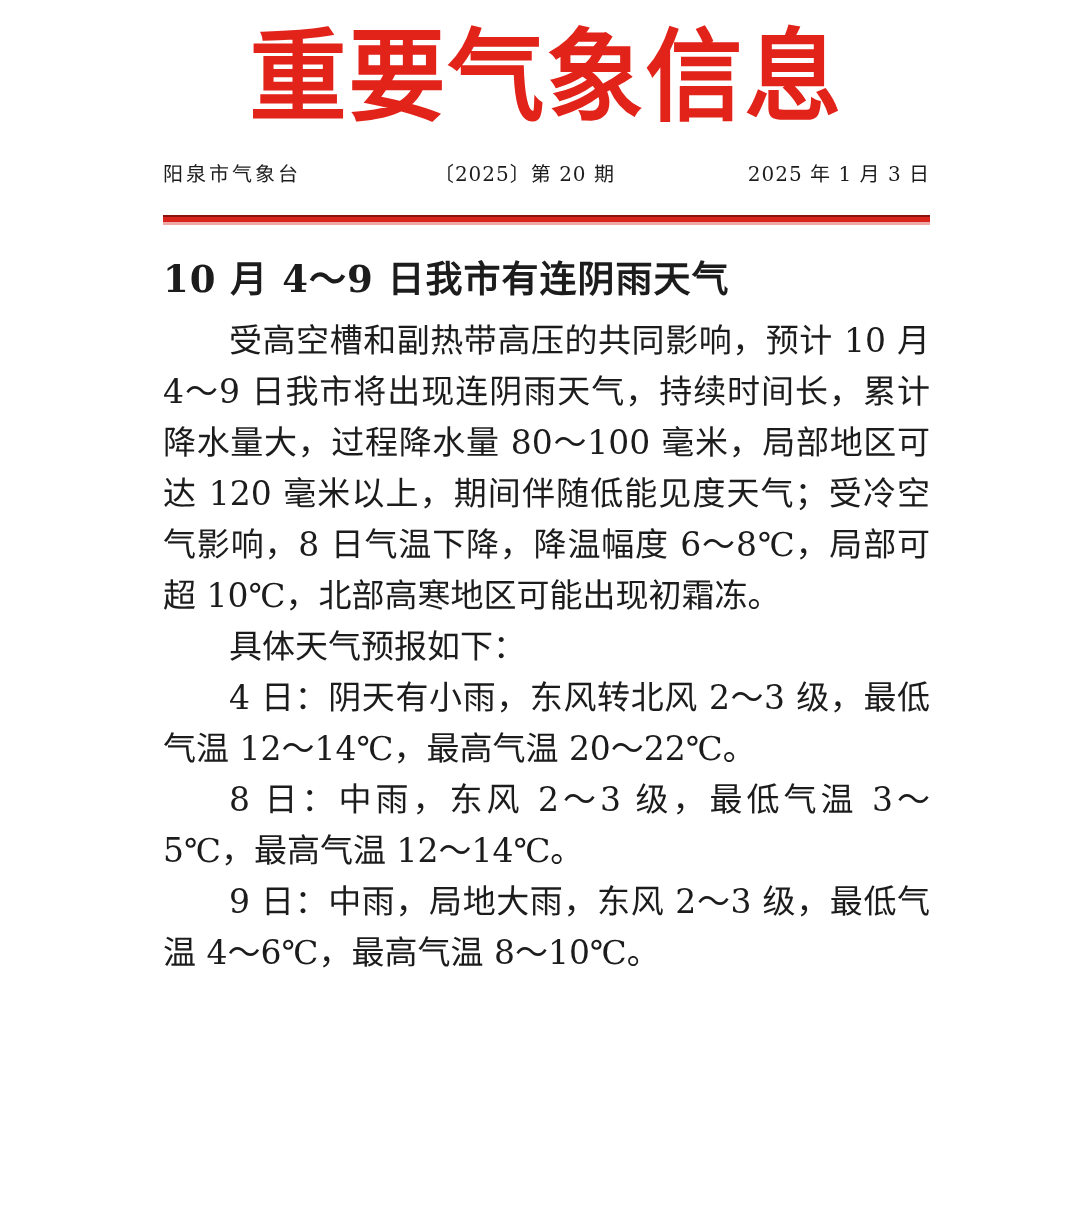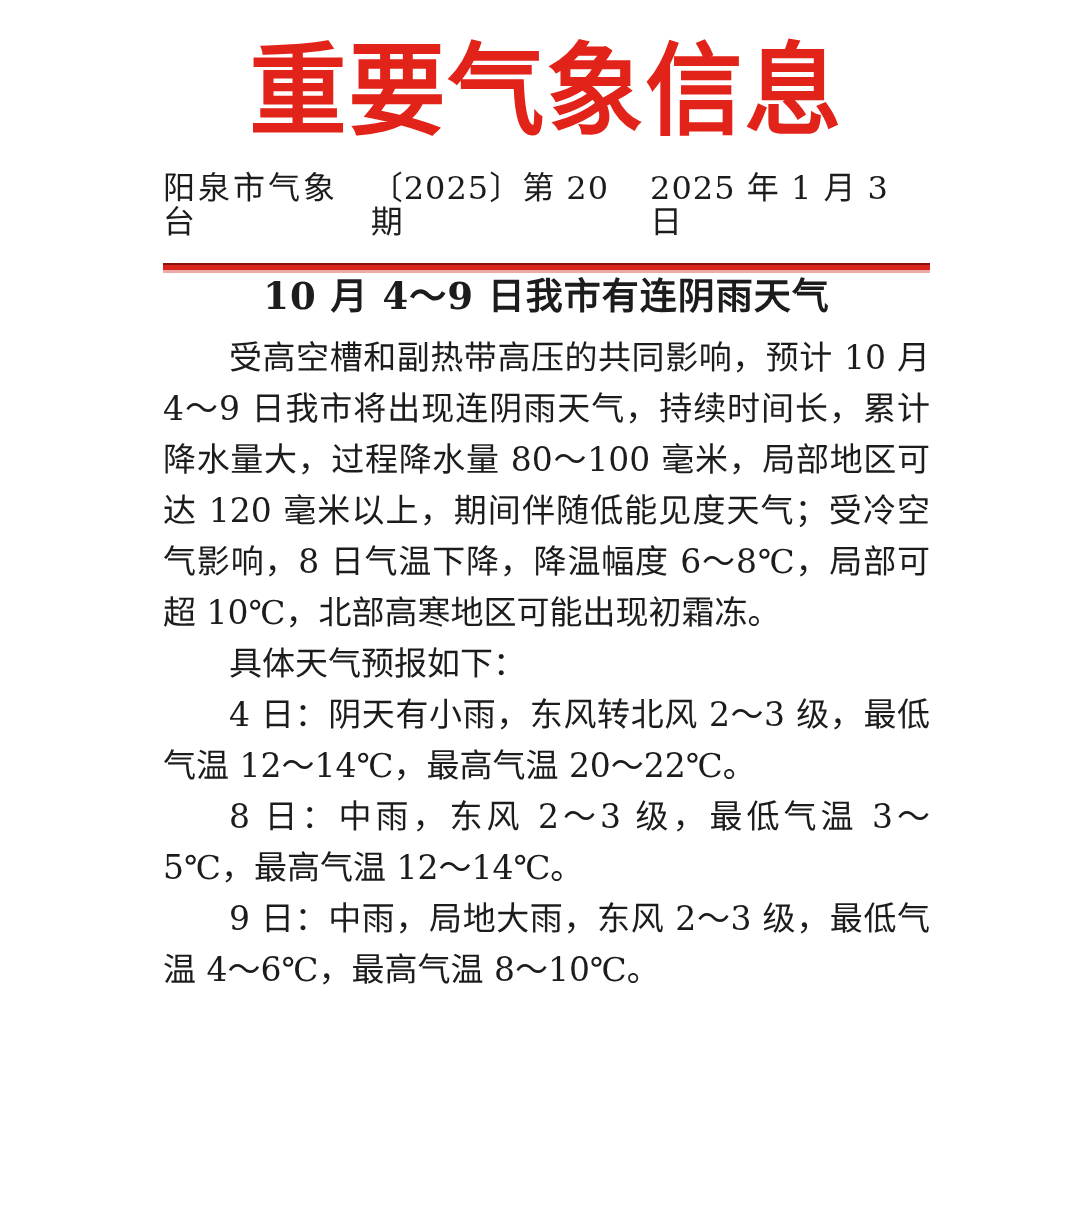--- a/index.html
+++ b/index.html
@@ -16,56 +16,56 @@
     font-family: "DejaVu Serif", "Liberation Serif", serif;
     color: var(--text-color);
   }
   .page {
     position: relative;
     width: 1060px;
     height: 1226px;
     margin: 0 auto;
     background: var(--background);
     overflow: hidden;
-    padding-top: 40px;
+    padding-top: 26px;
   }
   .content-col {
     margin: 0 140px 0 153px;
   }
   .masthead-title {
     text-align: center;
     font-size: 97px;
     line-height: 1.06;
     font-weight: bold;
     color: var(--accent-red);
     letter-spacing: 2px;
     transform: scaleY(1.04);
   }
   .masthead-row {
     display: flex;
     justify-content: space-between;
     align-items: baseline;
     margin-top: 28px;
-    font-size: 32px;
+    font-size: 20px;
     line-height: 34px;
   }
   .masthead-issuer { font-weight: normal; letter-spacing: 3px; }
   .masthead-issue, .masthead-date { font-weight: normal; letter-spacing: 1px; }
   .red-rule {
     margin-top: 24px;
     height: 10px;
     background: linear-gradient(
       to bottom,
       var(--rule-red-dark) 0%, var(--rule-red-dark) 18%,
       var(--rule-red) 18%, var(--rule-red) 70%,
       var(--rule-red-light) 70%, var(--rule-red-light) 100%
     );
   }
   .article-title {
-    text-align: center;
+    margin-top: 31px;
     font-weight: bold;
     font-size: 37px;
     line-height: 46px;
     letter-spacing: 1px;
   }
   .article-body {
     margin-top: 13px;
     font-size: 33px;
     line-height: 51px;
     text-align: justify;

